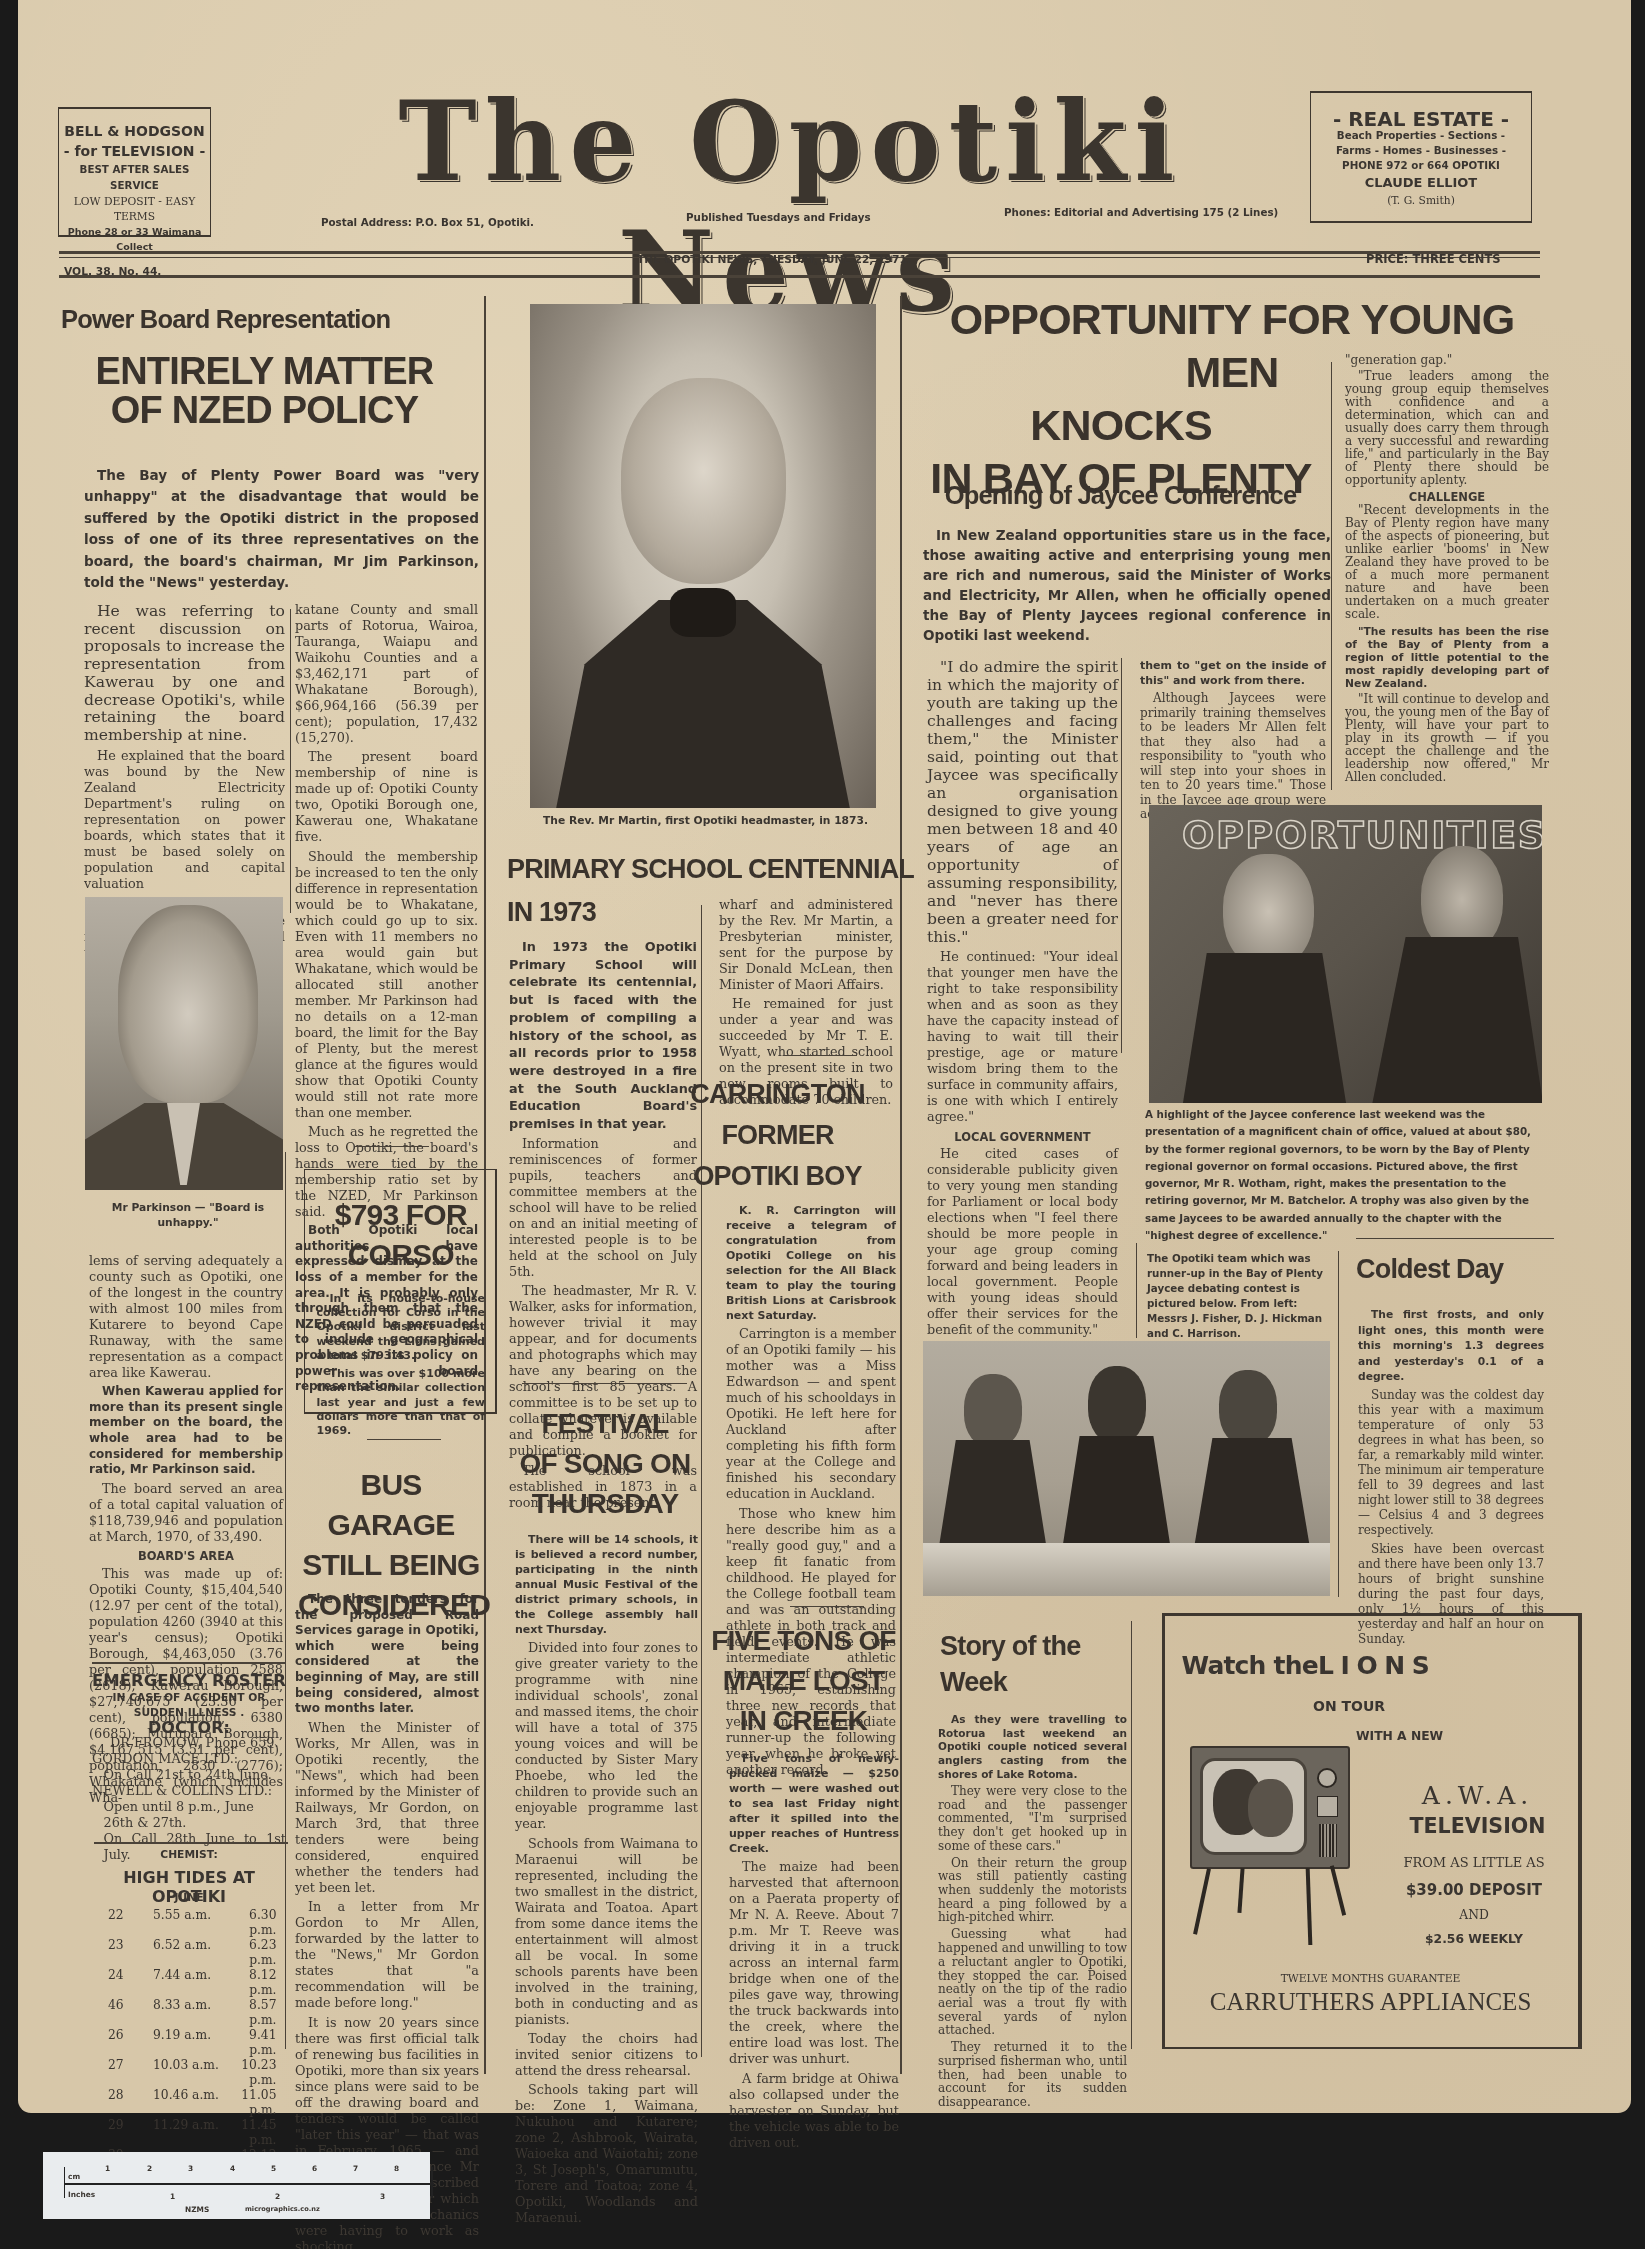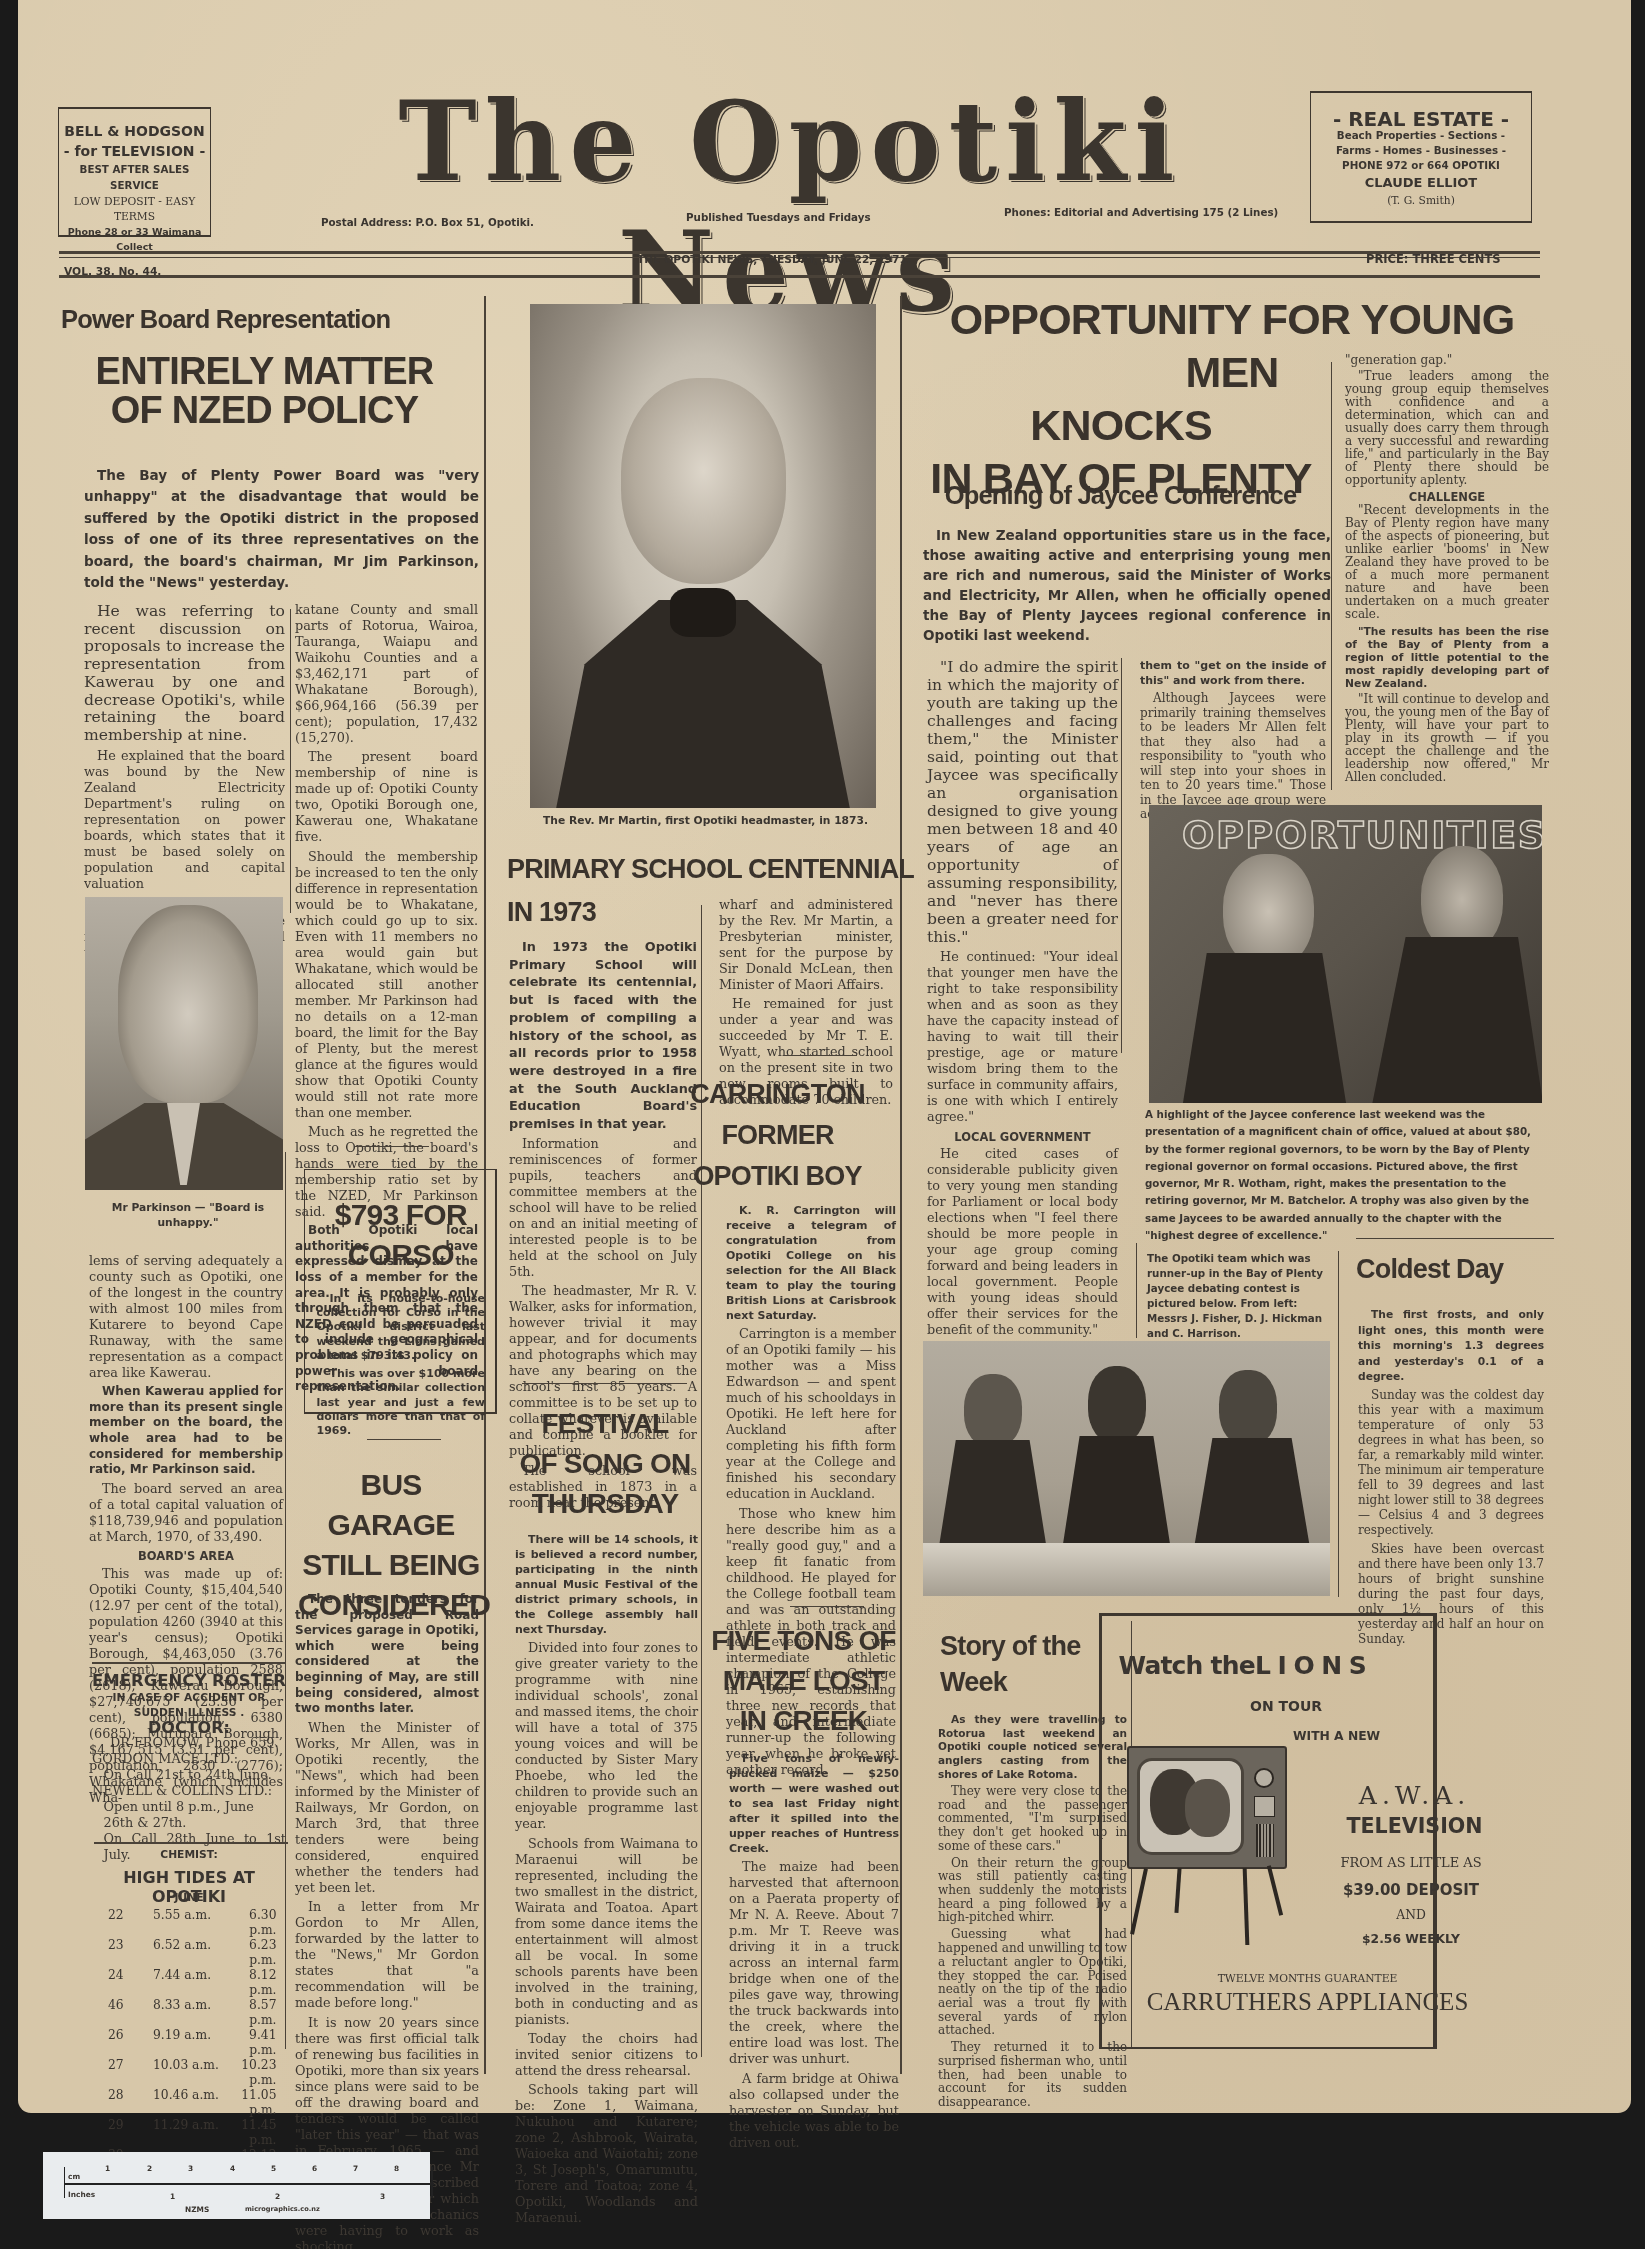--- a/index.html
+++ b/index.html
@@ -351,21 +351,21 @@
   <div class="abs body" style="left:920px;top:1713px;width:189px;font-size:12px;line-height:13.7px">
     <div class="bold" style="font-size:10.5px;line-height:13.7px">
         <p>As they were travelling to Rotorua last weekend an Opotiki couple noticed several anglers casting from the shores of Lake Rotoma.</p>
       </div>
     <p>They were very close to the road and the passenger commented, "I'm surprised they don't get hooked up in some of these cars."</p>
     <p>On their return the group was still patiently casting when suddenly the motorists heard a ping followed by a high-pitched whirr.</p>
     <p>Guessing what had happened and unwilling to tow a reluctant angler to Opotiki, they stopped the car. Poised neatly on the tip of the radio aerial was a trout fly with several yards of nylon attached.</p>
     <p>They returned it to the surprised fisherman who, until then, had been unable to account for its sudden disappearance.</p>
   </div>
 
-  <div class="box" style="left:1081px;top:1613px;width:338px;height:436px;border-width:3.3px 4.1px 2.5px 3.3px">
+  <div class="box" style="left:1144px;top:1613px;width:420px;height:436px;border-width:3.3px 4.1px 2.5px 3.3px">
     <div class="abs" style="left:16.5px;top:35px;font-family:'DejaVu Sans',sans-serif;font-weight:bold;font-size:25px;letter-spacing:-0.8px">Watch the</div>
     <div class="abs" style="left:153px;top:35px;font-family:'DejaVu Sans',sans-serif;font-weight:bold;font-size:25px;letter-spacing:6.6px">LIONS</div>
     <div class="abs sans" style="left:148px;top:82px;font-weight:bold;font-size:14px">ON TOUR</div>
     <div class="abs sans" style="left:191px;top:113px;font-weight:bold;font-size:12.3px">WITH A NEW</div>
     <div class="abs" style="left:222px;top:165px;width:181px;text-align:center;font-family:'DejaVu Serif',serif;font-size:25px;letter-spacing:5px">A.W.A.</div>
     <div class="abs sans" style="left:222px;top:198px;width:181px;text-align:center;font-weight:bold;font-size:20.6px">TELEVISION</div>
     <div class="abs" style="left:206px;top:239px;width:206px;text-align:center;font-size:13px">FROM AS LITTLE AS</div>
     <div class="abs sans" style="left:206px;top:265px;width:206px;text-align:center;font-weight:bold;font-size:15px">$39.00 DEPOSIT</div>
     <div class="abs" style="left:206px;top:292px;width:206px;text-align:center;font-size:12.3px">AND</div>
     <div class="abs sans" style="left:206px;top:316px;width:206px;text-align:center;font-weight:bold;font-size:12.3px">$2.56 WEEKLY</div>

